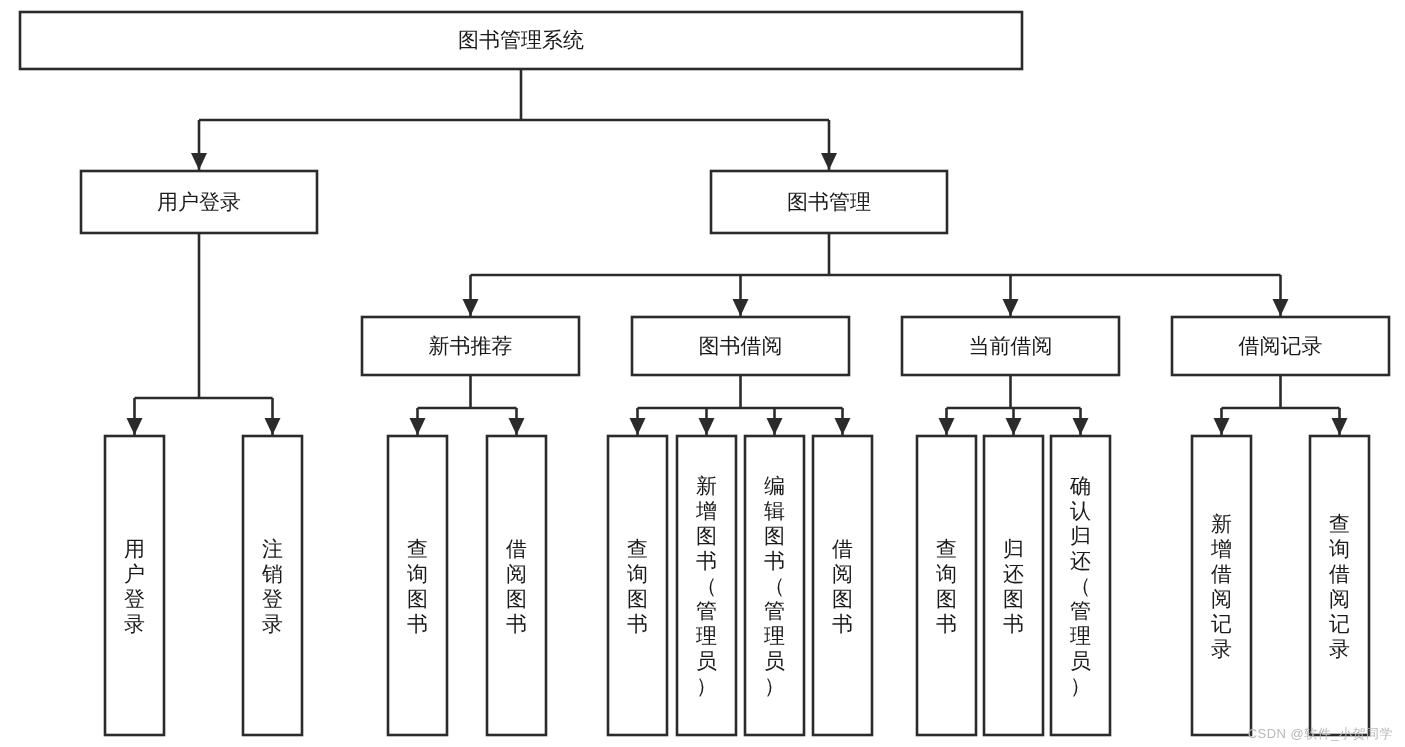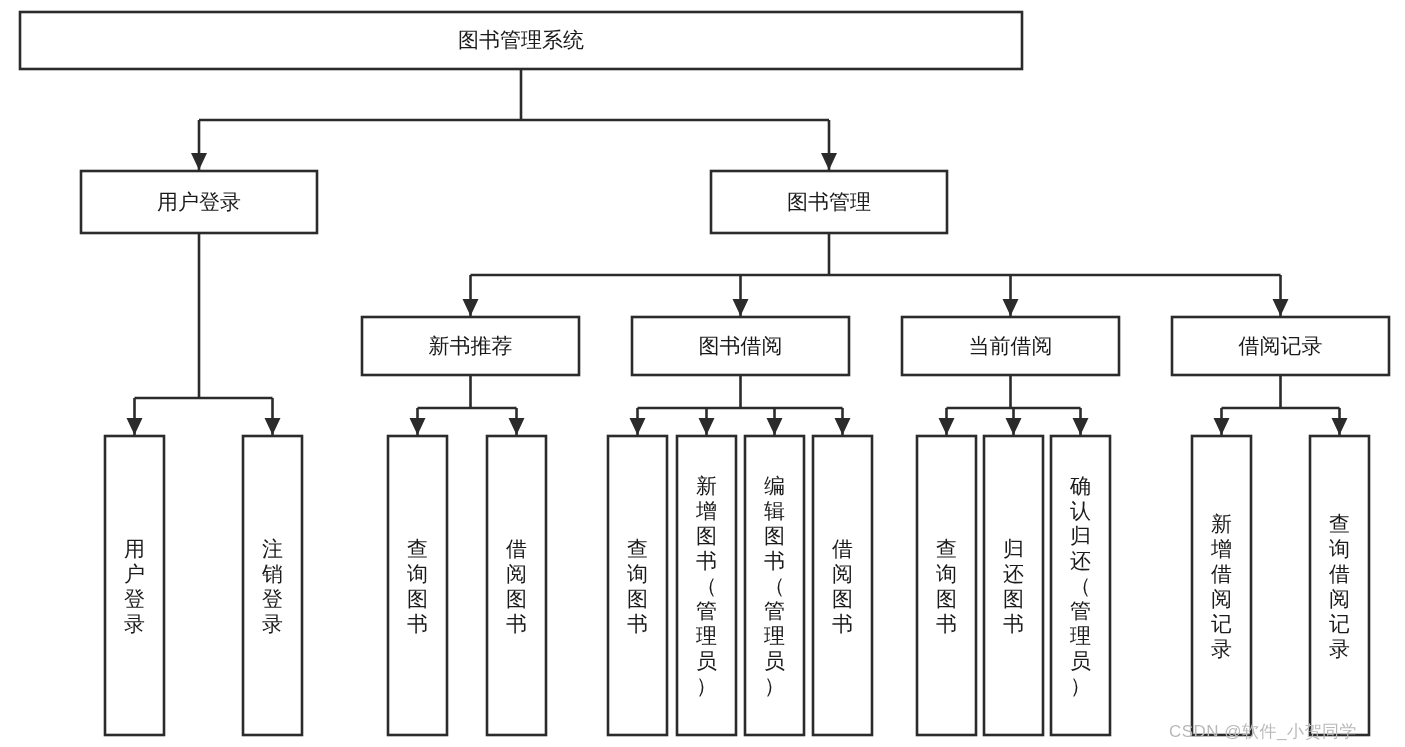--- a/index.html
+++ b/index.html
@@ -11,20 +11,21 @@
     width: 1405px;
     height: 747px;
     font-family: "Liberation Sans", "DejaVu Sans", sans-serif;
     overflow: hidden;
     position: relative;
   }
   #diagram-root {
     position: relative;
     width: 1369px;
     height: 747px;
+    padding-left: 36px;
   }
   svg.diagram-canvas {
     position: absolute;
     left: 0;
     top: 0;
     width: 1405px;
     height: 747px;
   }
   .node-box {
     fill: #ffffff;
@@ -52,21 +53,21 @@
     font-family: "Liberation Sans", "DejaVu Sans", sans-serif;
     font-size: 21px;
     fill: #1a1a1a;
     text-anchor: middle;
   }
   .watermark-text {
     position: absolute;
     right: 12px;
     bottom: 4px;
     font-family: "Liberation Sans", "DejaVu Sans", sans-serif;
-    font-size: 17px;
+    font-size: 13px;
     color: #b9b9b9;
     letter-spacing: 0.5px;
     white-space: nowrap;
     user-select: none;
   }
 </style>
 </head>
 <body>
 
 <div id="diagram-root">

